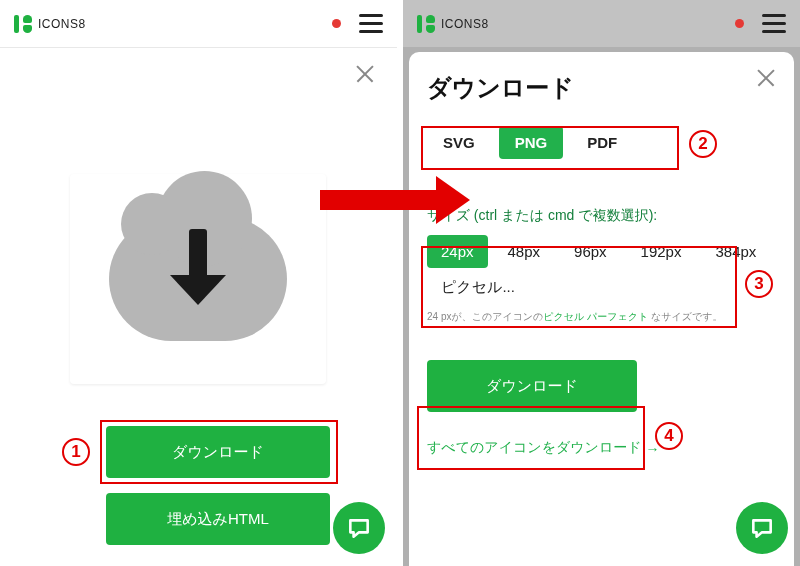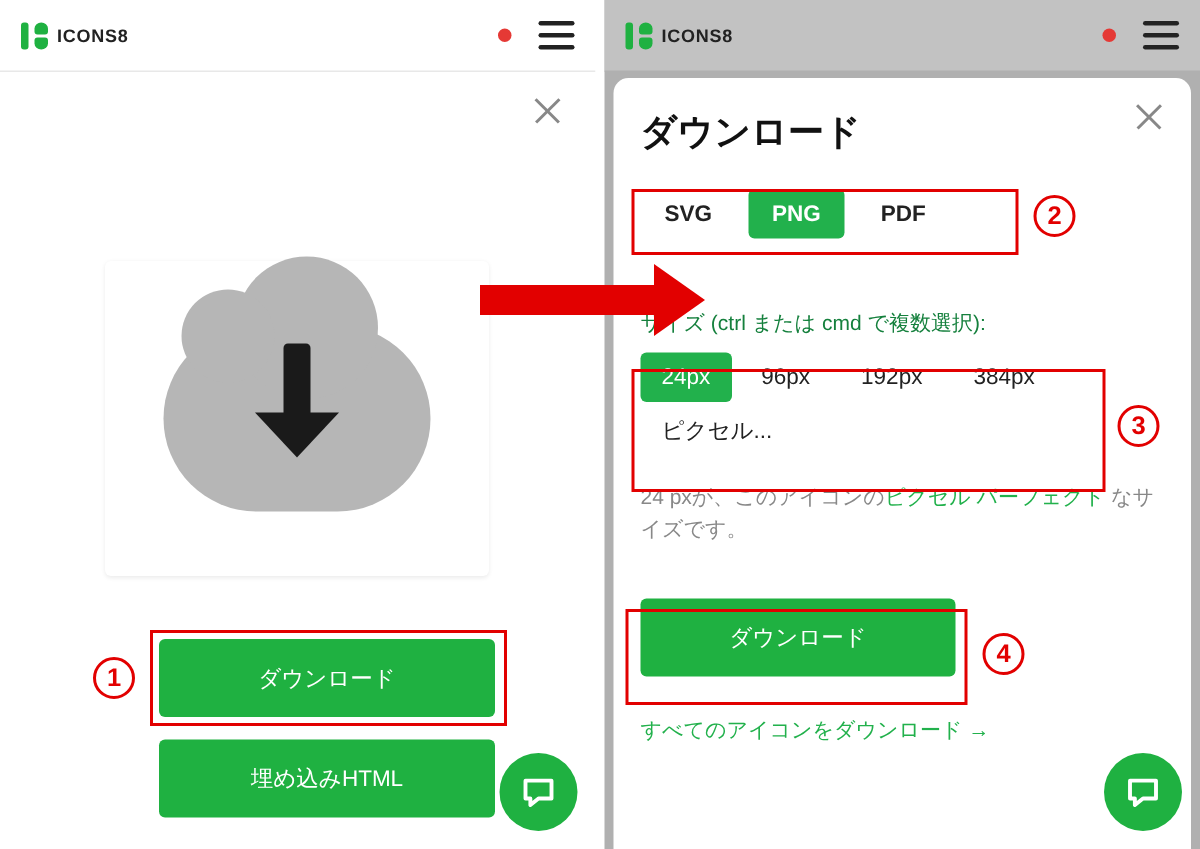--- a/index.html
+++ b/index.html
@@ -8,21 +8,21 @@
 .screen.left{left:0;background:#fff}
 .screen.right{left:403px;background:#b0b0b0}
 .hdr{height:48px;display:flex;align-items:center;padding:0 14px;border-bottom:1px solid #e8e8e8;background:#fff}
 .screen.right .hdr{background:#c2c2c2;border-bottom:1px solid #b0b0b0}
 .logo{display:flex;align-items:center;gap:6px}
 .logo-mark{width:18px;height:18px;position:relative}
 .logo-mark::before,.logo-mark::after{content:'';position:absolute;background:#1fb141;border-radius:2px}
 .logo-mark::before{width:5px;height:18px;left:0;top:0}
 .logo-mark::after{width:9px;height:8px;right:0;top:0;border-radius:50% 50% 2px 2px}
 .logo-mark .b{position:absolute;width:9px;height:8px;right:0;bottom:0;background:#1fb141;border-radius:2px 2px 50% 50%}
-.logo-txt{font-size:12px;font-weight:700;letter-spacing:.5px;color:#222}
+.logo-txt{font-size:12px;font-weight:400;letter-spacing:.5px;color:#222}
 .hdr-right{margin-left:auto;display:flex;align-items:center;gap:18px}
 .rec{width:9px;height:9px;border-radius:50%;background:#e53935}
 .burger{display:flex;flex-direction:column;gap:5px;cursor:pointer}
 .burger span{width:24px;height:3px;background:#222;border-radius:2px}
 .close-x{position:absolute;top:62px;right:20px;width:24px;height:24px;cursor:pointer}
 .close-x::before,.close-x::after{content:'';position:absolute;top:11px;left:1px;width:22px;height:1.5px;background:#888}
 .close-x::before{transform:rotate(45deg)}
 .close-x::after{transform:rotate(-45deg)}
 .crumb{position:absolute;top:112px;left:20px;right:30px;font-size:15px;line-height:1.6;color:#222}
 .preview{position:absolute;top:174px;left:70px;width:256px;height:210px;background:#fff;box-shadow:0 1px 3px rgba(0,0,0,.08);border-radius:4px;display:flex;align-items:center;justify-content:center}
@@ -44,21 +44,21 @@
 .panel{position:absolute;top:52px;left:6px;right:6px;bottom:0;background:#fff;border-radius:10px 10px 0 0;padding:18px 18px 0}
 .panel h2{font-size:24px;font-weight:800;color:#111;margin-top:2px;margin-bottom:18px}
 .panel .close-x{top:14px;right:16px}
 .fmt-row{display:flex;gap:8px;align-items:center;padding:4px 0}
 .pill{padding:8px 16px;border-radius:4px;font-size:15px;font-weight:600;color:#222;cursor:pointer}
 .pill.active{background:#22b14c;color:#fff}
 .sz-label{font-size:14px;color:#15803d;margin-top:44px;margin-bottom:6px}
 .sz-grid{display:flex;flex-wrap:wrap;gap:2px 6px;padding:4px 0}
 .sz{padding:8px 14px;border-radius:4px;font-size:15px;color:#222;cursor:pointer}
 .sz.active{background:#22b14c;color:#fff}
-.hint{font-size:14px;color:#888;margin-top:12px;line-height:1.5}
+.hint{font-size:10px;color:#888;line-height:1.5}
 .hint a{color:#22b14c;text-decoration:none}
 .btn.dl2{position:relative;margin-top:36px;width:210px;height:52px;left:0}
 .all-link{display:block;margin-top:27px;font-size:14px;color:#22b14c;text-decoration:none}
 .anno.a2{top:126px;left:18px;width:258px;height:44px}
 .num-circle.n2{top:130px;left:286px}
 .anno.a3{top:246px;left:18px;width:316px;height:82px}
 .num-circle.n3{top:270px;left:342px}
 .anno.a4{top:406px;left:14px;width:228px;height:64px}
 .num-circle.n4{top:422px;left:252px}
 .arrow-big{position:absolute;top:190px;left:320px;z-index:50}
@@ -135,20 +135,21 @@
 
     <div class="fmt-row" id="fmt-row">
         <span class="pill">SVG</span>
         <span class="pill active">PNG</span>
         <span class="pill">PDF</span>
       </div>
 
     <div class="sz-label">サイズ (ctrl または cmd で複数選択):</div>
     <div class="sz-grid" id="sz-row">
         <span class="sz active">24px</span>
+        <span class="sz">48px</span>
         <span class="sz">96px</span>
         <span class="sz">192px</span>
         <span class="sz">384px</span>
         <span class="sz">ピクセル...</span>
       </div>
 
     <div class="hint">
       <span>24 pxが、このアイコンの</span><a href="#">ピクセル パーフェクト</a><span> なサイズです。</span>
     </div>
 

